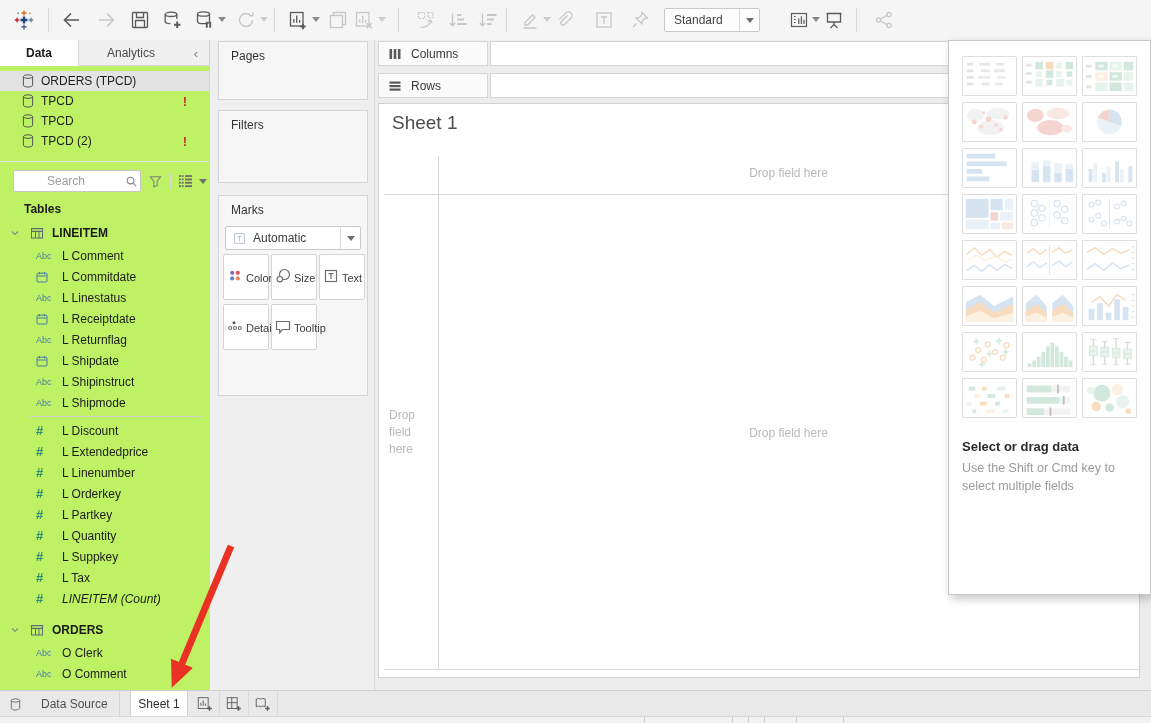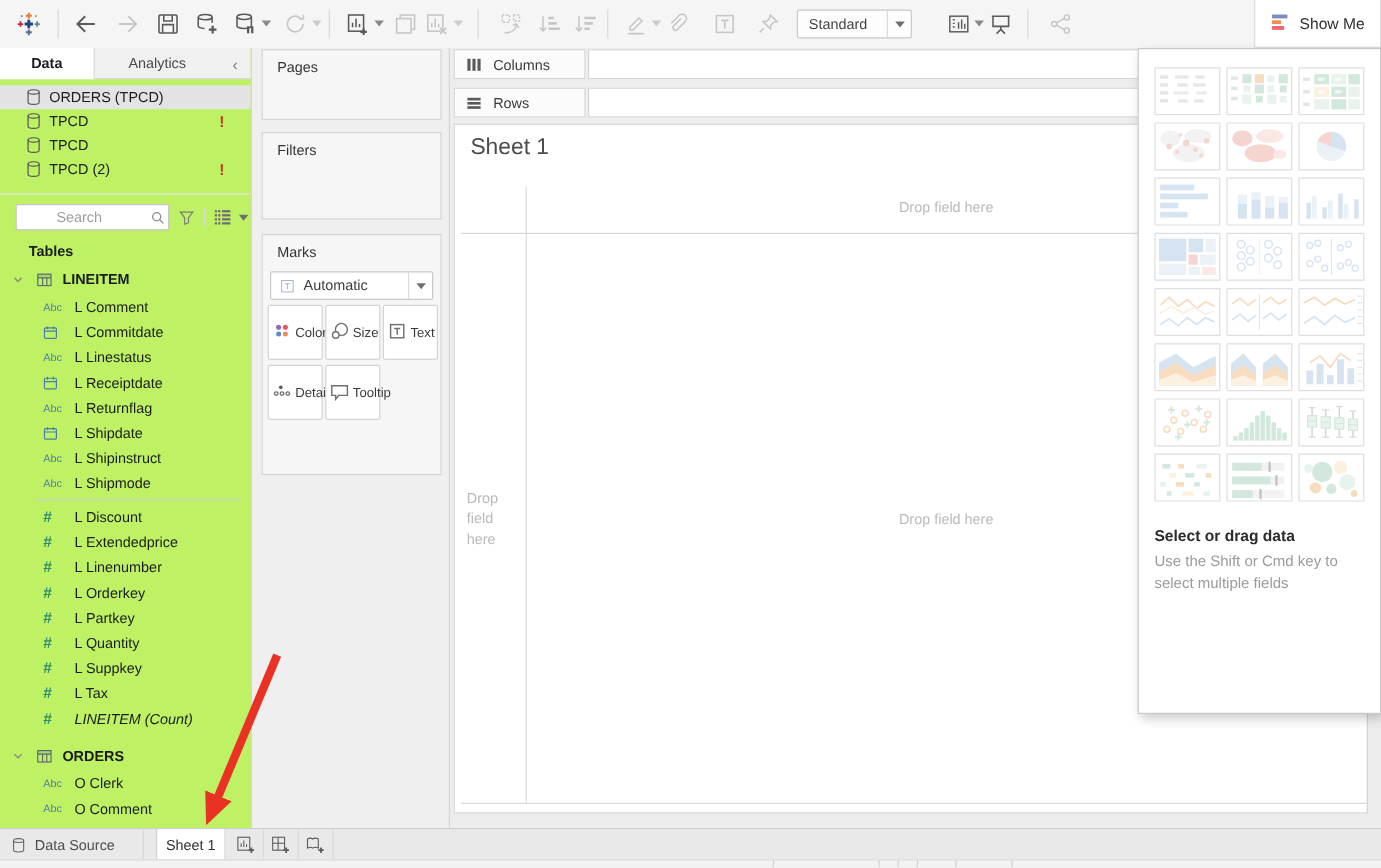--- a/index.html
+++ b/index.html
@@ -92,21 +92,21 @@
   
   .showme-panel { position:absolute; left:948px; top:40px; width:203px; height:555px; background:#fff; border:1px solid #c8c8c8; box-shadow:3px 4px 9px rgba(0,0,0,.22); }
   .sm-grid { position:absolute; left:13px; top:15px; width:175px; }
   .sm-thumb { position:absolute; width:55px; height:40px; background:#fff; border:1px solid #dedede; border-radius:1px; }
   .sm-thumb svg { width:100%; height:100%; opacity:.55; }
   .sm-footer-title { position:absolute; left:13px; top:398px; font-weight:bold; font-size:13px; color:#2b2b2b;text-align:center; }
   .sm-footer-body { position:absolute; left:13px; top:418px; width:172px; font-size:12.5px; color:#9b9b9b; line-height:18px; }
 
   
   .bottom-bar { position:absolute; left:0; top:690px; width:1151px; height:26px; background:#e9e9e9; border-top:1px solid #cfcfcf; }
-  .bb-ds { position:absolute; left:0; top:0; width:120px; height:26px; display:flex; align-items:center; padding-left:10px; gap:8px; color:#4e4e4e; border-right:1px solid #d6d6d6; }
+  .bb-ds { position:absolute; left:0; top:0; width:120px; height:26px; display:flex; align-items:center; padding-left:10px; gap:20px; color:#4e4e4e; border-right:1px solid #d6d6d6; }
   .bb-ds svg { width:11px; height:13px; color:#666; }
   .bb-sheet { position:absolute; left:130px; top:0; width:58px; height:26px; background:#fff; border-left:1px solid #d2d2d2; border-right:1px solid #d2d2d2; display:flex; align-items:center; justify-content:center; color:#2f2f2f; }
   .bb-btn { position:absolute; top:0; width:29px; height:26px; border-right:1px solid #dadada; display:flex; align-items:center; justify-content:center; color:#5a5a5a; }
   .bb-btn svg { width:18px; height:18px; }
   .status-bar { position:absolute; left:0; top:716px; width:1151px; height:7px; background:#f2f2f2; border-top:1px solid #dadada; }
   .sb-div { position:absolute; top:0; width:1px; height:7px; background:#d0d0d0; }
 
   .arrow-overlay { position:absolute; left:120px; top:520px; width:135px; height:185px; pointer-events:none; z-index:50; }
 </style>
 </head>
@@ -288,28 +288,20 @@
             <path d="M7.4 10L14 6.4M7.4 12l6.6 3.6"></path>
           </g>
         </svg>
       </span>
     </div>
   <div class="fit-combo">
     <span class="lbl">Standard</span>
     <span class="btn">
         <i></i>
       </span>
-  </div>
-  <div class="showme-top">
-    <span><svg width="17" height="17" viewBox="0 0 16 16">
-          <rect x="1" y="2" width="12" height="3" fill="#7e8bc0"></rect>
-          <rect x="1" y="6.5" width="7" height="3" fill="#ee8e4f"></rect>
-          <rect x="1" y="11" width="9.5" height="3" fill="#ee6570"></rect>
-        </svg></span>
-    <span class="t">Show Me</span>
   </div>
 
   <div class="left-pane">
     <div class="pane-tabs">
       <div class="pane-tab active">Data</div>
       <div class="pane-tab inactive">Analytics</div>
       <div class="pane-collapse">‹</div>
     </div>
     <div class="ds-list">
         <div class="ds-row sel">

